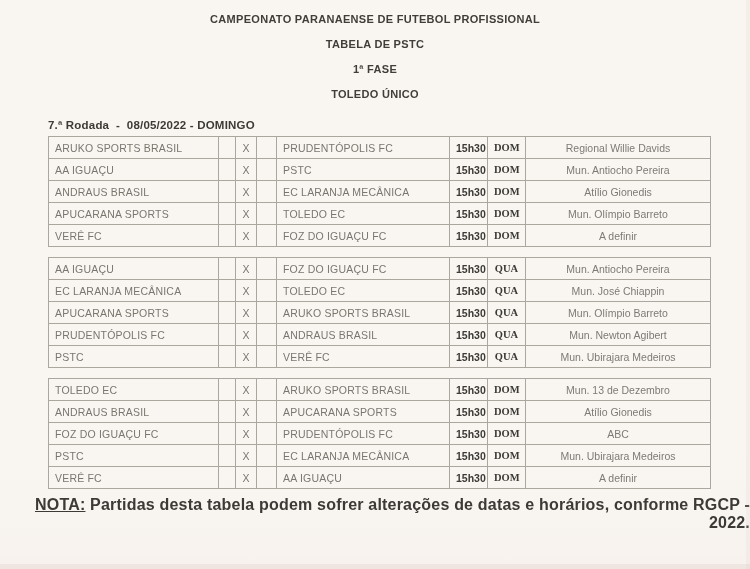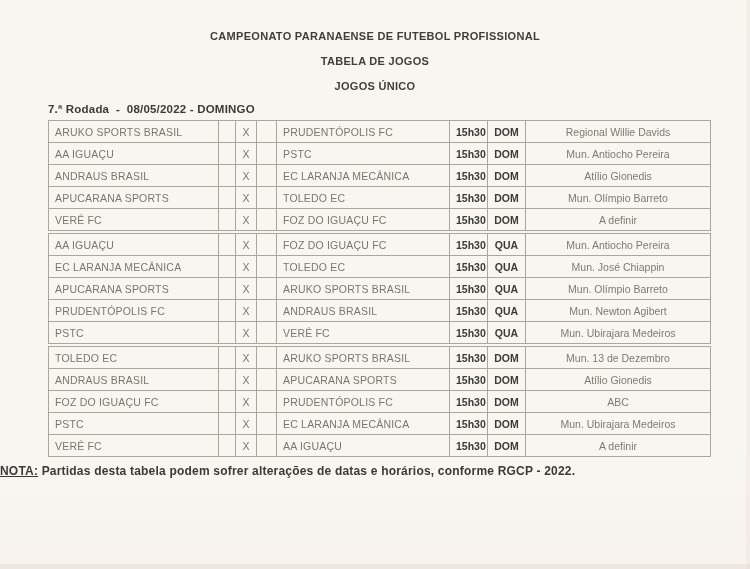--- a/index.html
+++ b/index.html
@@ -16,29 +16,29 @@
   
   .scan-edge-bottom {
     position: absolute; left: 0; right: 0; bottom: 0; height: 5px;
     background: rgba(214, 186, 180, 0.22);
   }
   .scan-edge-right {
     position: absolute; top: 0; right: 0; bottom: 0; width: 4px;
     background: rgba(216, 194, 188, 0.15);
   }
 
-  .title-block { padding-top: 24px; text-align: center; }
+  .title-block { padding-top: 7px; text-align: center; }
   .title-line {
     height: 25px; line-height: 25px;
     font-size: 11px; font-weight: bold;
     letter-spacing: 0.3px; color: #403e3a;
     white-space: pre;
   }
 
-  .round { margin-top: 2px; }
+  .round { margin-top: 10px; }
   .round-header {
     margin-left: 48px; margin-bottom: 3px;
     font-size: 11.5px; font-weight: bold;
     color: #3c3a36; letter-spacing: 0.2px;
     white-space: pre; height: 16px; line-height: 16px;
   }
 
   table.match-table {
     table-layout: fixed;
     border-collapse: collapse;
@@ -52,42 +52,43 @@
     padding: 0 6px;
     font-size: 10.5px;
     white-space: nowrap;
     overflow: hidden;
     vertical-align: middle;
   }
   td.team  { color: #79766f; letter-spacing: 0.2px; }
   td.gap   { padding: 0; }
   td.xc    { color: #79766f; text-align: center; padding: 0; }
   td.time  { font-weight: bold; color: #3c3a36; text-align: right; padding: 0; }
-  td.day   { font-weight: bold; color: #3c3a36; text-align: center; padding: 0; }
+  td.day   { font-weight: bold; color: #3c3a36; text-align: center; padding: 0; font-family: Liberation Serif, serif; }
   td.venue { color: #7d7a74; text-align: center; }
 
   .note {
     margin-top: 7px;
-    text-align: left;
-    font-size: 12px;
+    text-align: right;
+    font-size: 16px;
     font-weight: bold;
     color: #3c3a36;
     letter-spacing: 0.2px;
   }
   .note-label { text-decoration: underline; }
 </style>
 </head>
 <body>
 
 <div class="page">
 
   <div class="title-block">
     <div class="title-line">CAMPEONATO PARANAENSE DE FUTEBOL PROFISSIONAL</div>
-    <div class="title-line">TABELA DE JOGOS</div>
-    <div class="title-line">JOGOS ÚNICO</div>
+    <div class="title-line">TABELA DE PSTC</div>
+    <div class="title-line">1ª FASE</div>
+    <div class="title-line">TOLEDO ÚNICO</div>
   </div>
 
   <section class="round">
     <h2 class="round-header">7.ª Rodada  -  08/05/2022 - DOMINGO</h2>
     <table class="match-table">
       <colgroup>
         <col style="width:170px">
           <col style="width:17px">
           <col style="width:21px">
           <col style="width:20px">

